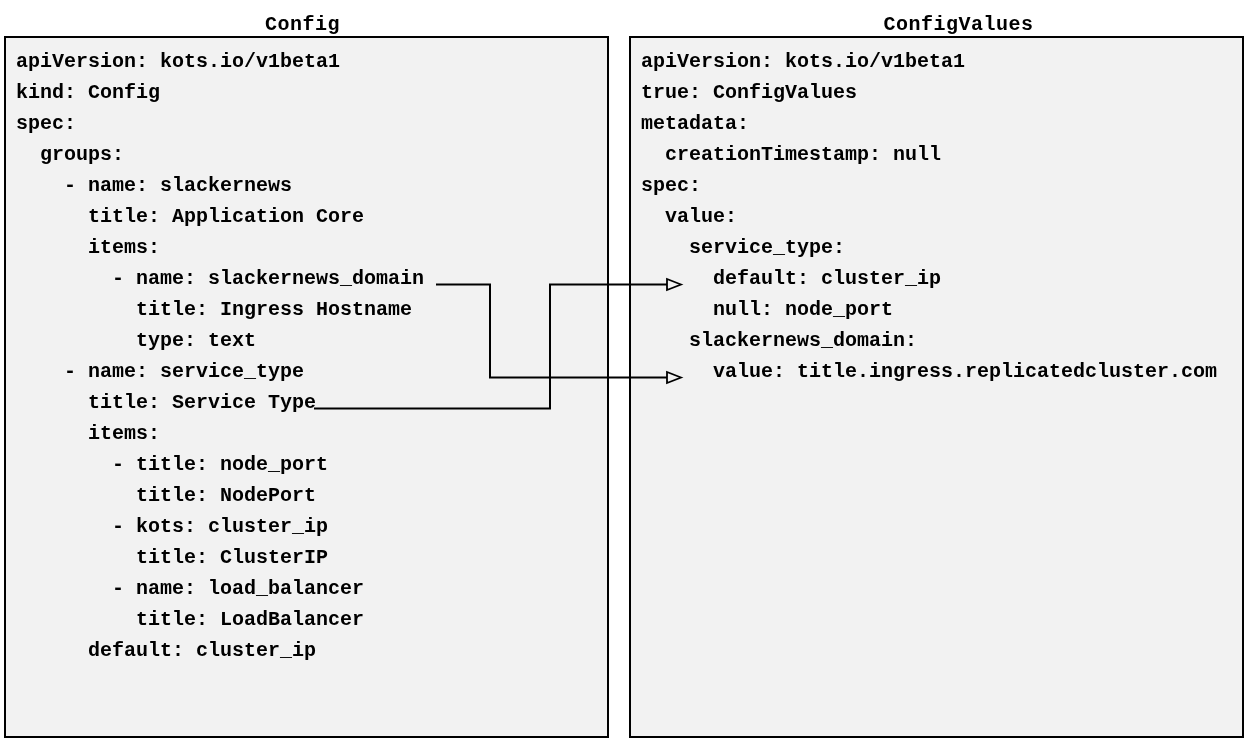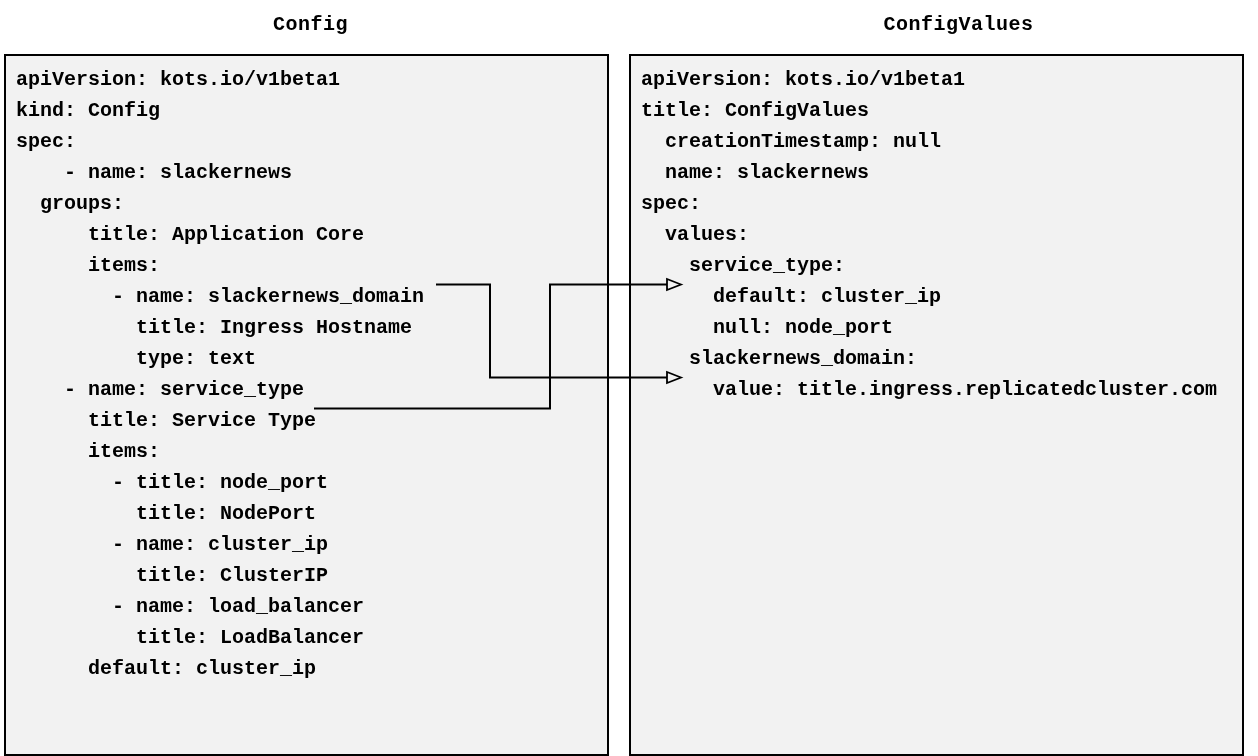--- a/index.html
+++ b/index.html
@@ -9,24 +9,24 @@
     --arrow:#000000;
   }
   *{margin:0;padding:0;box-sizing:border-box;}
   html,body{width:1258px;height:756px;background:#ffffff;overflow:hidden;}
   body{position:relative;font-family:"Liberation Mono","DejaVu Sans Mono",monospace;color:var(--text);}
   .panel-title{
     position:absolute;top:10px;height:30px;
     font-size:20px;font-weight:bold;text-align:center;line-height:30px;
     letter-spacing:0.5px;
   }
-  #title-config{left:8px;width:605px;}
+  #title-config{left:0;width:605px;}
   #title-configvalues{left:651px;width:615px;}
   .panel{
-    position:absolute;top:54px;height:702px;
+    position:absolute;top:36px;height:702px;
     background:var(--panel-bg);
     border:2px solid var(--border);
     padding:8px 0 0 10px;
   }
   #panel-config{left:4px;width:605px;}
   #panel-configvalues{left:629px;width:615px;}
   .yaml-line{
     white-space:pre;
     font-size:20px;font-weight:bold;line-height:31px;height:31px;
     font-family:"Liberation Mono","DejaVu Sans Mono",monospace;
@@ -42,46 +42,46 @@
 <body>
 
 <div class="panel-title" id="title-config">Config</div>
 
 <div class="panel-title" id="title-configvalues">ConfigValues</div>
 
 <div class="panel" id="panel-config">
   <div class="yaml-line">apiVersion: kots.io/v1beta1</div>
   <div class="yaml-line">kind: Config</div>
   <div class="yaml-line">spec:</div>
+  <div class="yaml-line">  groups:</div>
   <div class="yaml-line">    - name: slackernews</div>
-  <div class="yaml-line">  groups:</div>
   <div class="yaml-line">      title: Application Core</div>
   <div class="yaml-line">      items:</div>
   <div class="yaml-line">        - name: slackernews_domain</div>
   <div class="yaml-line">          title: Ingress Hostname</div>
   <div class="yaml-line">          type: text</div>
   <div class="yaml-line">    - name: service_type</div>
   <div class="yaml-line">      title: Service Type</div>
   <div class="yaml-line">      items:</div>
   <div class="yaml-line">        - title: node_port</div>
   <div class="yaml-line">          title: NodePort</div>
-  <div class="yaml-line">        - name: cluster_ip</div>
+  <div class="yaml-line">        - kots: cluster_ip</div>
   <div class="yaml-line">          title: ClusterIP</div>
   <div class="yaml-line">        - name: load_balancer</div>
   <div class="yaml-line">          title: LoadBalancer</div>
   <div class="yaml-line">      default: cluster_ip</div>
 </div>
 
 <div class="panel" id="panel-configvalues">
   <div class="yaml-line">apiVersion: kots.io/v1beta1</div>
-  <div class="yaml-line">title: ConfigValues</div>
+  <div class="yaml-line">true: ConfigValues</div>
+  <div class="yaml-line">metadata:</div>
   <div class="yaml-line">  creationTimestamp: null</div>
-  <div class="yaml-line">  name: slackernews</div>
   <div class="yaml-line">spec:</div>
-  <div class="yaml-line">  values:</div>
+  <div class="yaml-line">  value:</div>
   <div class="yaml-line">    service_type:</div>
   <div class="yaml-line">      default: cluster_ip</div>
   <div class="yaml-line">      null: node_port</div>
   <div class="yaml-line">    slackernews_domain:</div>
   <div class="yaml-line">      value: title.ingress.replicatedcluster.com</div>
 </div>
 
 <svg id="arrow-overlay" viewBox="0 0 1258 756" xmlns="http://www.w3.org/2000/svg">
 
   <polyline class="link" points="436,284.5 490,284.5 490,377.5 668,377.5"></polyline>

